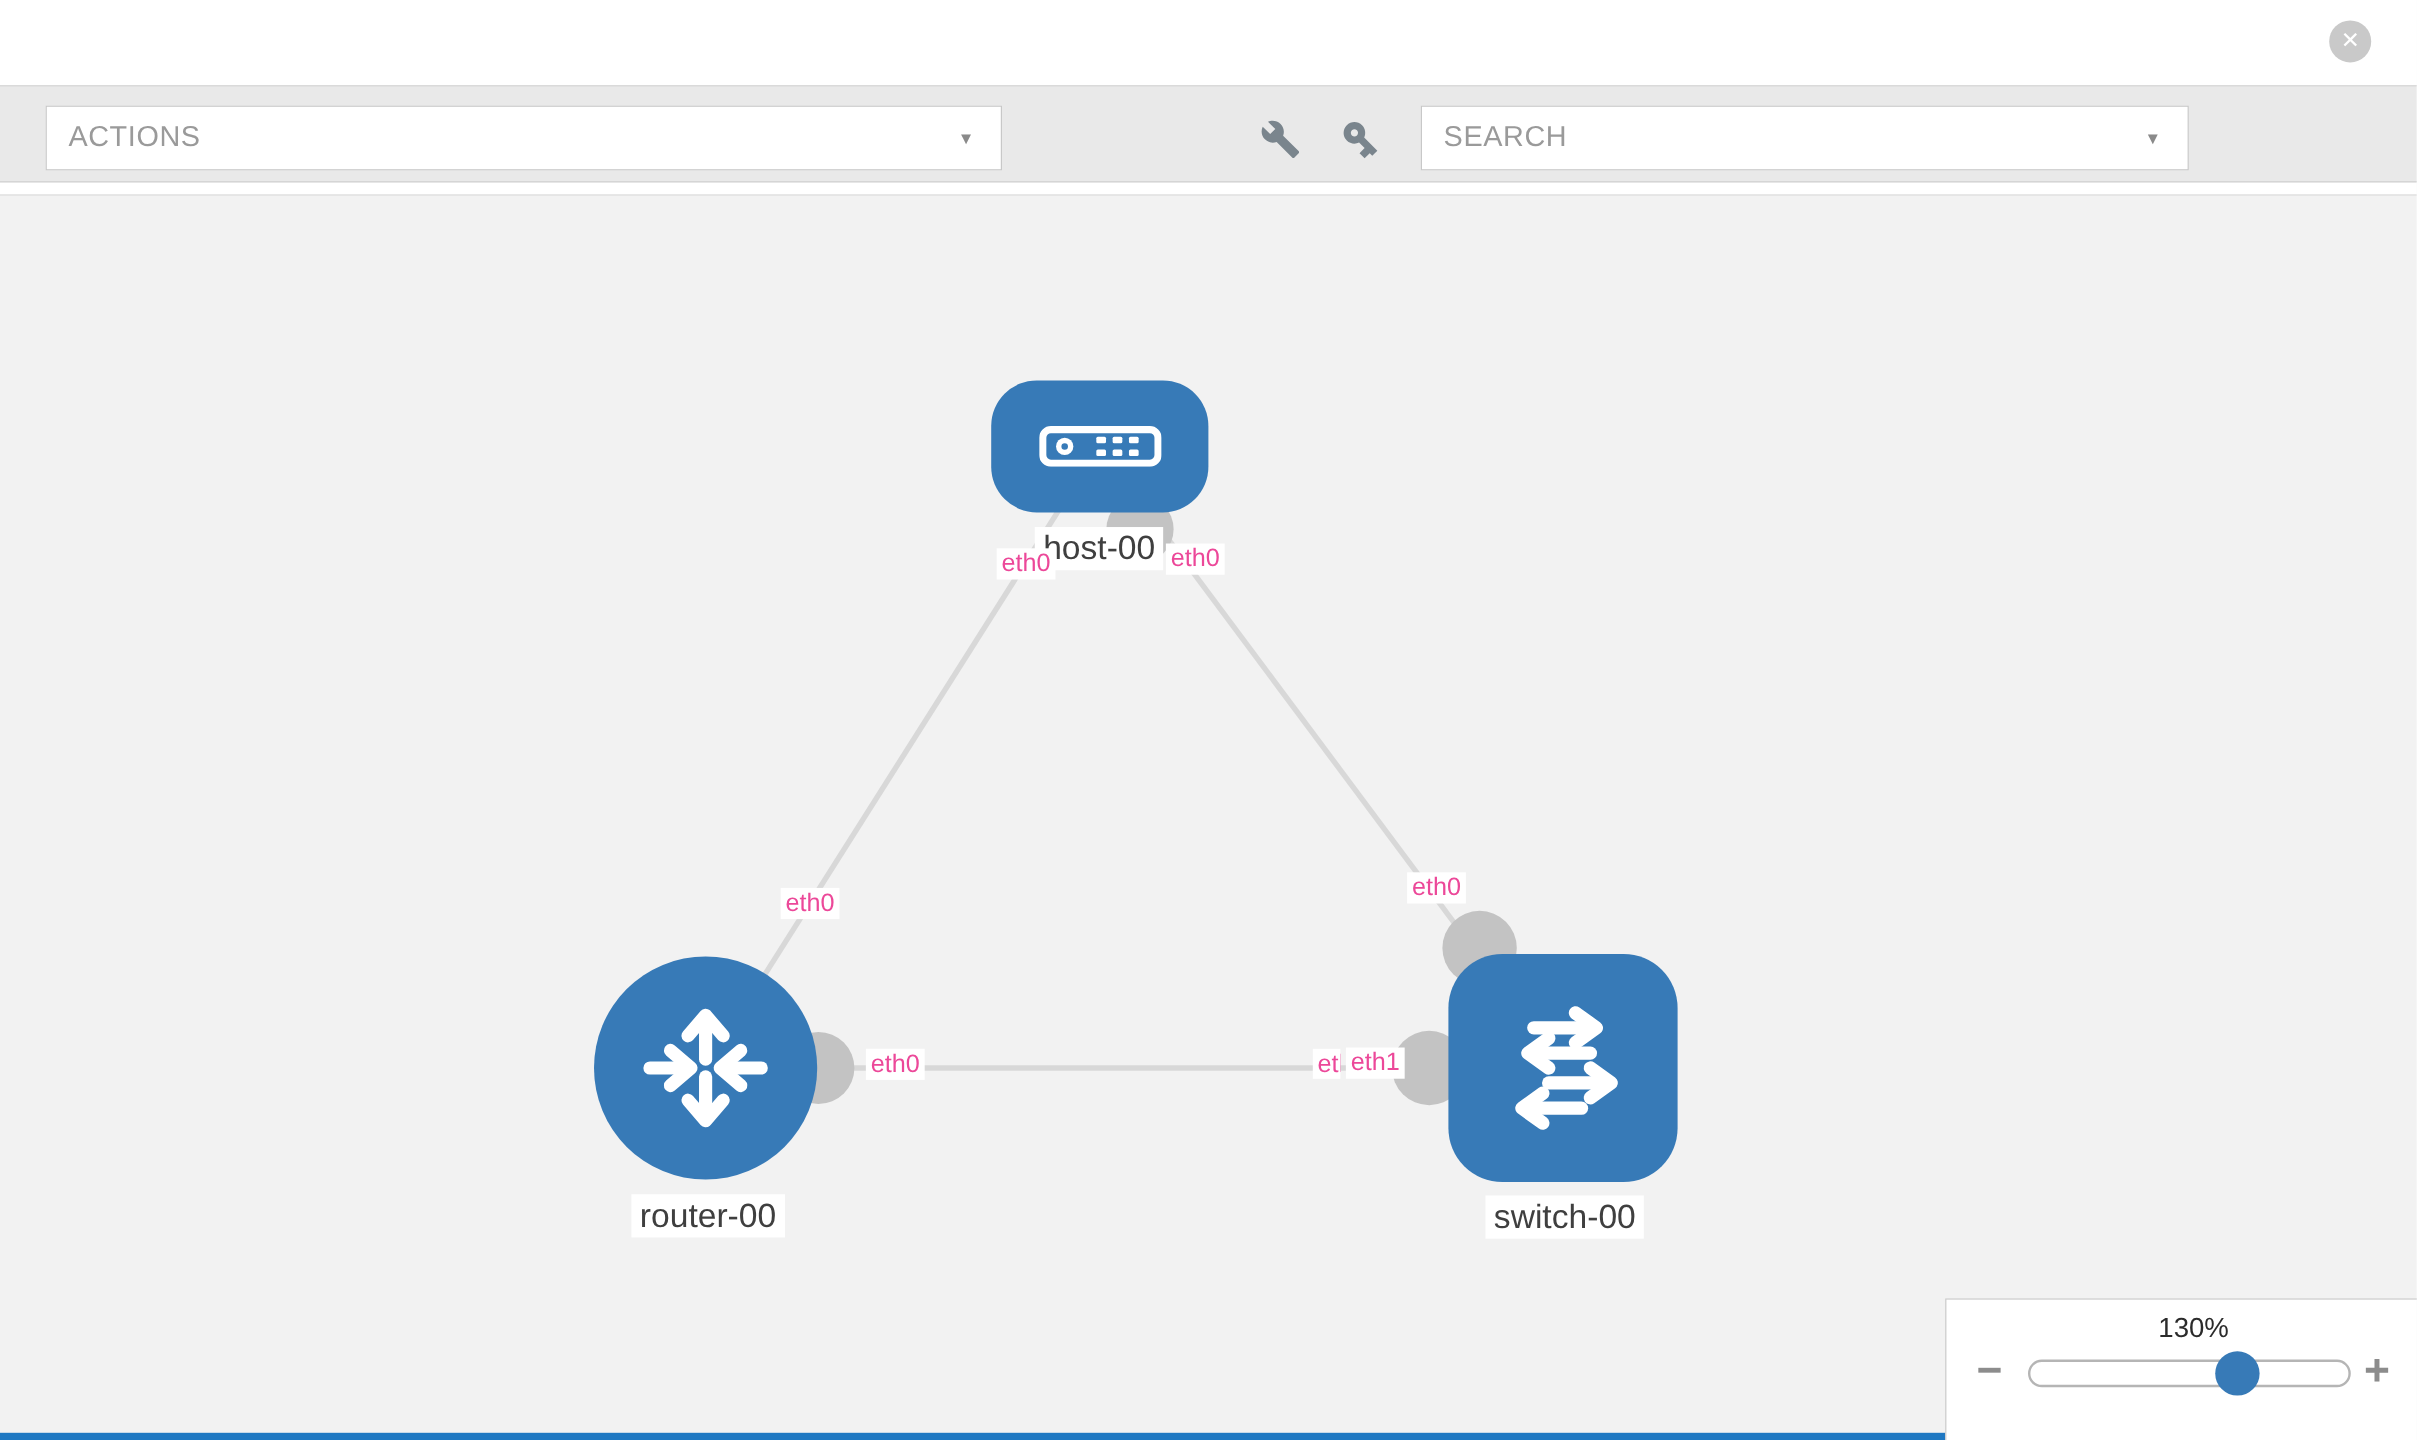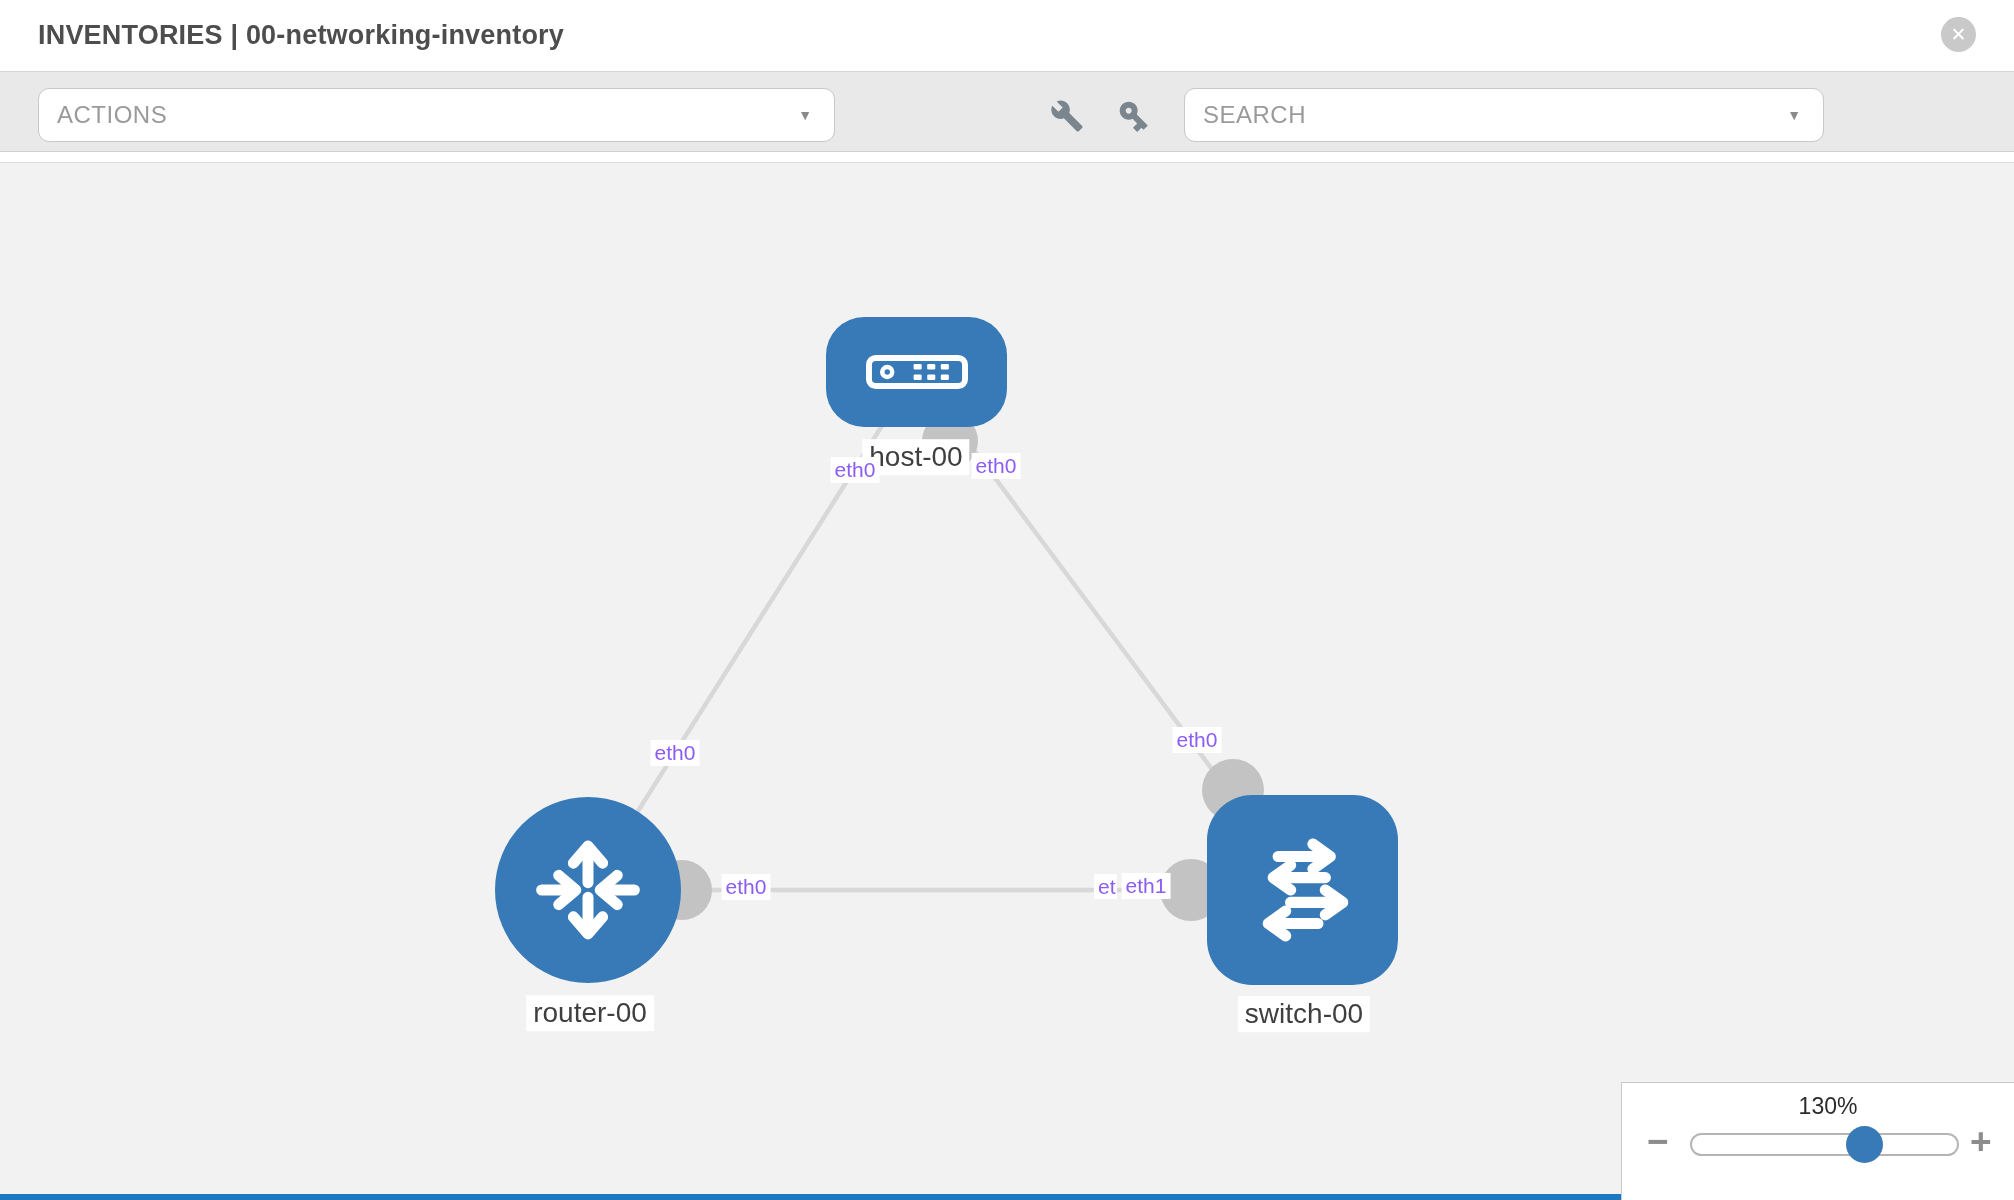--- a/index.html
+++ b/index.html
@@ -29,21 +29,21 @@
   .close-btn span { color: #ffffff; font-size: 19px; font-weight: 700; line-height: 1; }
 
   
   .toolbar {
     position: absolute; left: 0; top: 71px; width: 2014px; height: 81px;
     background: #e9e9e9; border-top: 1px solid #d5d5d5; border-bottom: 1px solid #d0d0d0;
     z-index: 20;
   }
   .select-box {
     position: absolute; top: 16px; height: 54px;
-    background: #ffffff; border: 1px solid #c8c8c8; border-radius: 11px;
+    background: #ffffff; border: 1px solid #c8c8c8; border-radius: 0;
     display: flex; align-items: center; cursor: pointer; text-align: center;
   }
   .select-box .select-label {
     margin-left: 18px; font-size: 24px; color: #9a9a9a; letter-spacing: 0.5px;
   }
   .select-box .caret {
     position: absolute; right: 22px; top: 50%; transform: translateY(-50%);
     font-size: 14px; color: #8a8a8a;
   }
   .actions-box { left: 38px; width: 797px; }
@@ -79,21 +79,21 @@
   .node svg { display: block; }
   .arrow-ico { fill: none; stroke: #ffffff; stroke-width: 9; stroke-linecap: round; stroke-linejoin: round; }
 
   .node-label {
     position: absolute; transform: translate(-50%, -50%);
     background: #ffffff; color: #3f3f3f; font-size: 28px; line-height: 1.2;
     padding: 1px 7px; white-space: nowrap; z-index: 4;
   }
   .if-label {
     position: absolute; transform: translate(-50%, -50%);
-    background: #ffffff; color: #8b5cf6; font-size: 21px; line-height: 1.15;
+    background: #ffffff; color: #ec4899; font-size: 21px; line-height: 1.15;
     padding: 1px 4px; white-space: nowrap; z-index: 4;
   }
   .if-label-frag {
     position: absolute; transform: none;
     overflow: hidden; width: 23px; height: 25px;
     left: 1094px; top: 874px;
   }
 
   
   .zoom-panel {
@@ -121,21 +121,20 @@
 
   .footer-bar {
     position: absolute; left: 0; bottom: 0; width: 1622px; height: 6px;
     background: #1f78c2; z-index: 5;
   }
 </style>
 </head>
 <body>
 
 <div class="header">
-  <div class="header-title">INVENTORIES | 00-networking-inventory</div>
   <div class="close-btn">
     <span>✕</span>
   </div>
 </div>
 
 <div class="toolbar">
   <div class="select-box actions-box">
     <span class="select-label">ACTIONS</span>
     <span class="caret">▼</span>
   </div>

